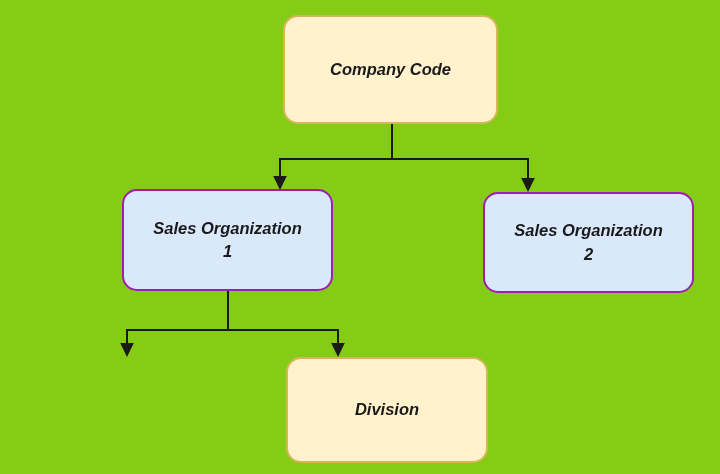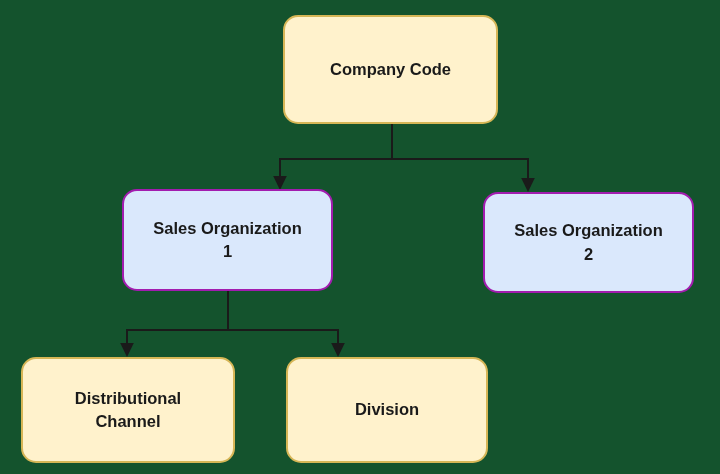--- a/index.html
+++ b/index.html
@@ -5,22 +5,23 @@
   html, body {
     margin: 0;
     padding: 0;
     background: #ffffff;
     font-family: "Liberation Sans", sans-serif;
   }
   .canvas {
     position: relative;
     width: 720px;
     height: 474px;
-    background: #14532d;
+    background: #84cc16;
     overflow: hidden;
+    font-style: italic;
   }
   .connectors {
     position: absolute;
     left: 0;
     top: 0;
     width: 720px;
     height: 474px;
     pointer-events: none;
   }
   .node {
@@ -72,22 +73,18 @@
   <div class="node node-blue" style="left:122px; top:189px; width:211px; height:102px;">
     <span class="node-label">Sales Organization
 1</span>
   </div>
 
   <div class="node node-blue" style="left:483px; top:192px; width:211px; height:101px;">
     <span class="node-label">Sales Organization
 2</span>
   </div>
 
-  <div class="node node-yellow" style="left:21px; top:357px; width:214px; height:106px;">
-    <span class="node-label">Distributional
-Channel</span>
-  </div>
 
   <div class="node node-yellow" style="left:286px; top:357px; width:202px; height:106px;">
     <span class="node-label">Division</span>
   </div>
 
 </div>
 
 </body></html>

